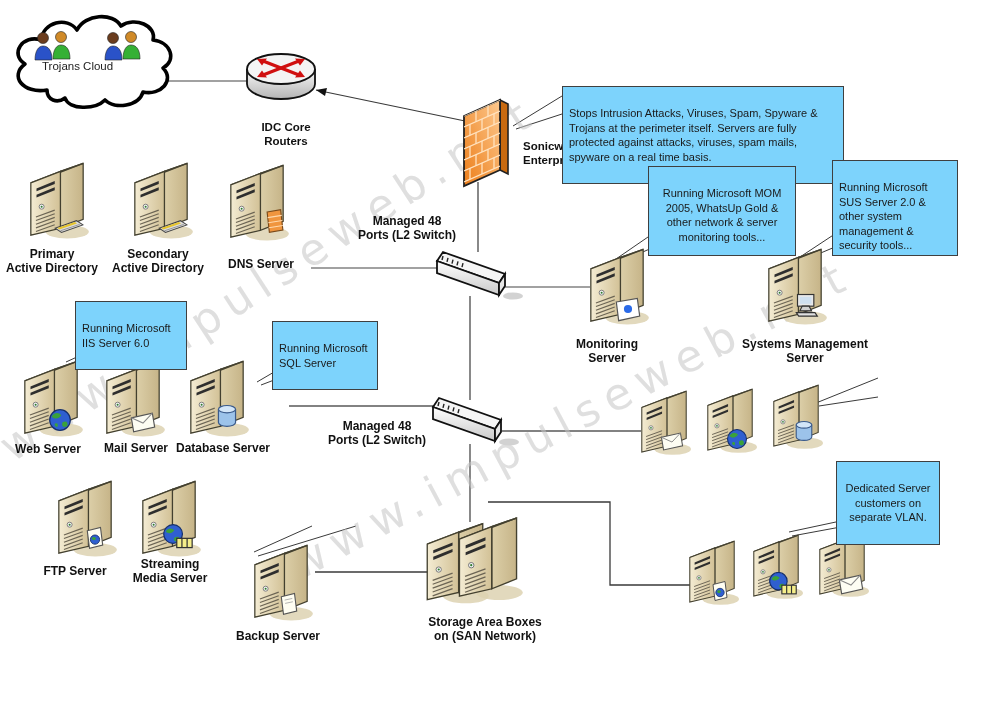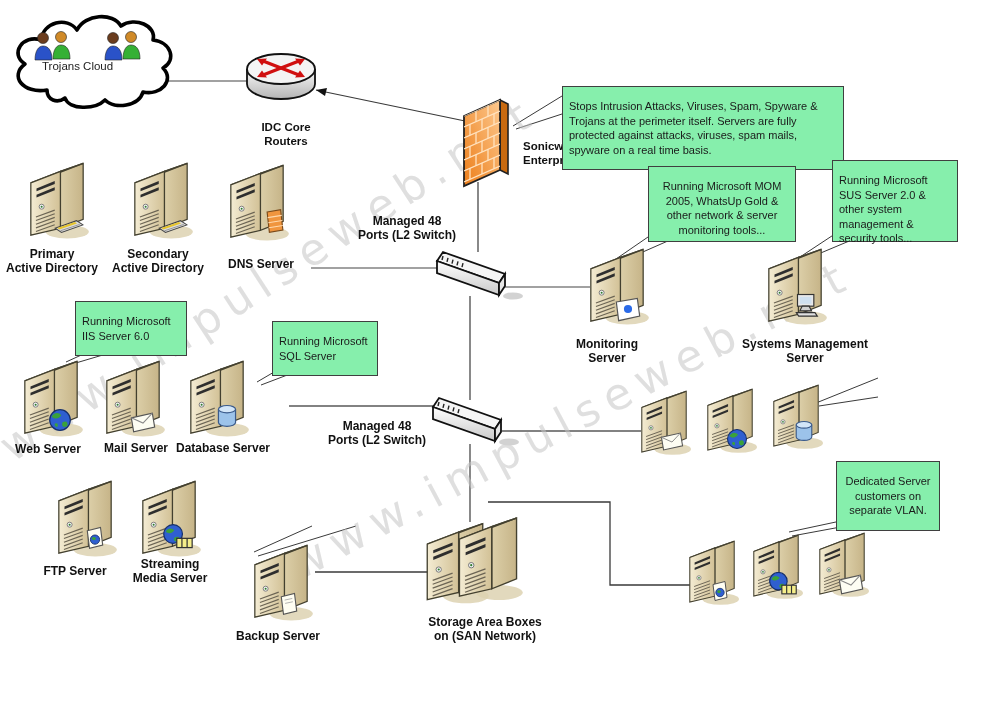--- a/index.html
+++ b/index.html
@@ -9,22 +9,22 @@
   .watermark{position:absolute;z-index:2;font-family:"DejaVu Sans",sans-serif;
              font-size:44px;letter-spacing:9px;color:#c6c6c6;opacity:.55;line-height:1;
              transform-origin:0 0;white-space:nowrap;pointer-events:none;}
   .node{position:absolute;z-index:3;}
   .badge{position:absolute;z-index:4;}
   .lbl{position:absolute;z-index:3;font-weight:bold;font-size:12px;color:#111;
        text-align:center;line-height:1.18;}
   .lbl .l{display:block;}
   .lbl.left{text-align:left;}
   .cloudlabel{position:absolute;z-index:4;font-size:11.5px;color:#222;font-weight:normal;}
-  .callout{position:absolute;z-index:5;background:#86efac;border:1px solid #3f3f3f;
-           padding:12px 6px;font-size:11px;color:#1a1a1a;line-height:1.32;}
+  .callout{position:absolute;z-index:5;background:#7dd3fc;border:1px solid #3f3f3f;
+           padding:19px 6px;font-size:11px;color:#1a1a1a;line-height:1.32;}
   .callout.center{text-align:center;}
   .callout b{font-weight:bold;}
 </style>
 </head>
 <body>
 
 <div id="canvas">
 
   <svg width="0" height="0" style="position:absolute" aria-hidden="true">
     <defs>

